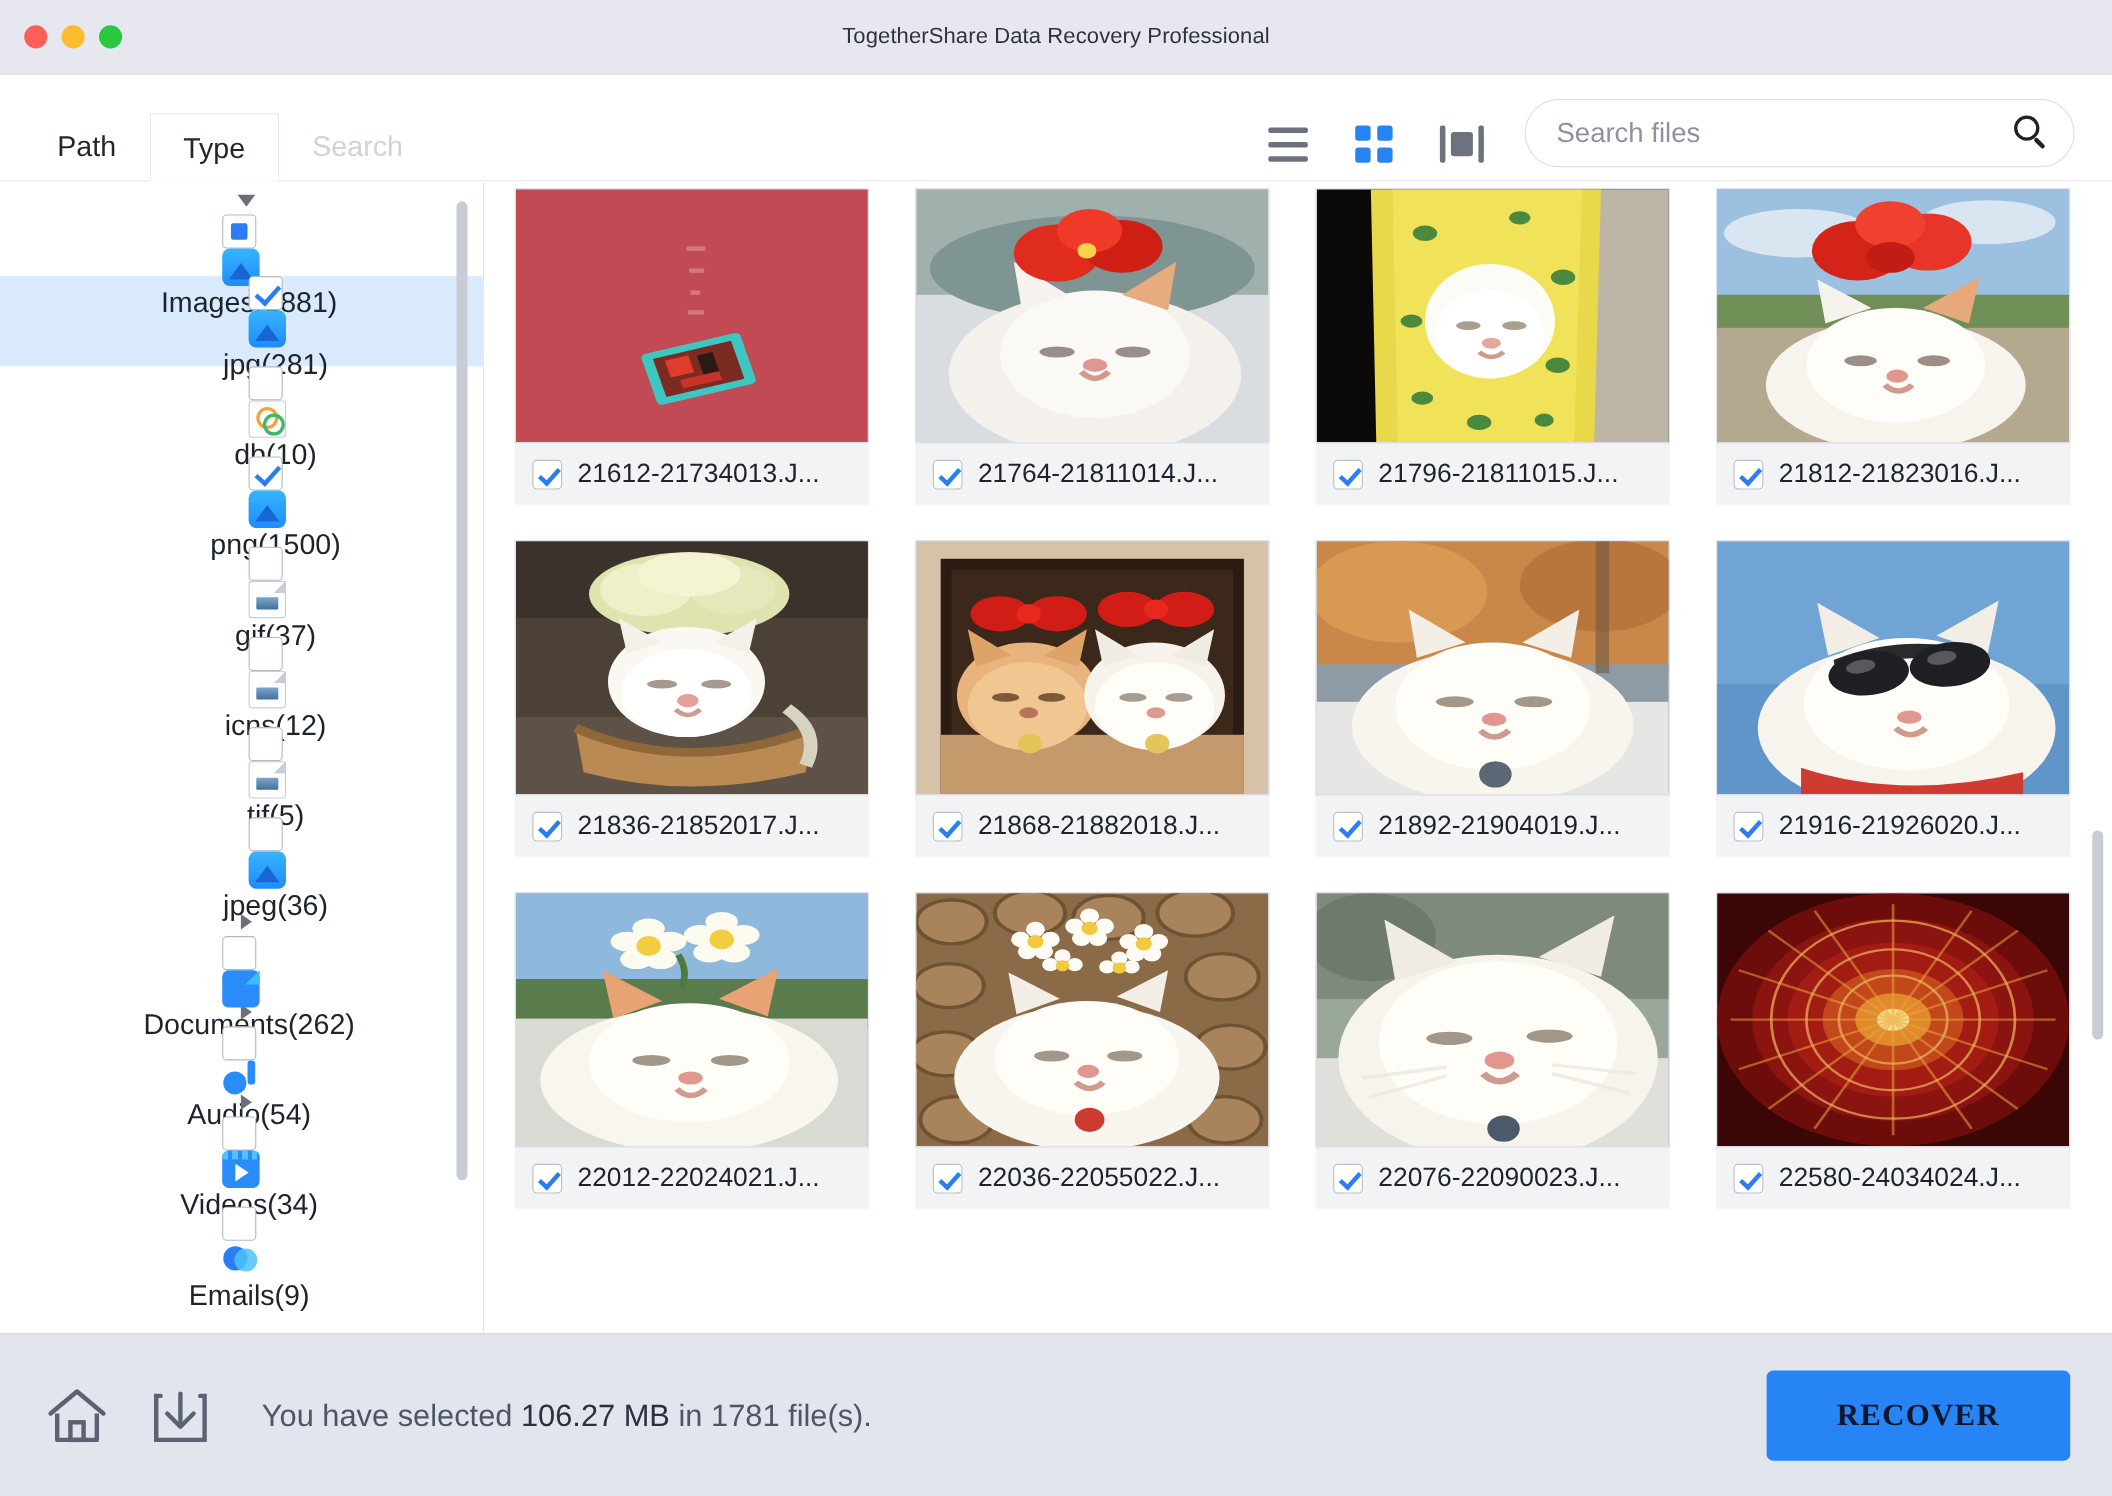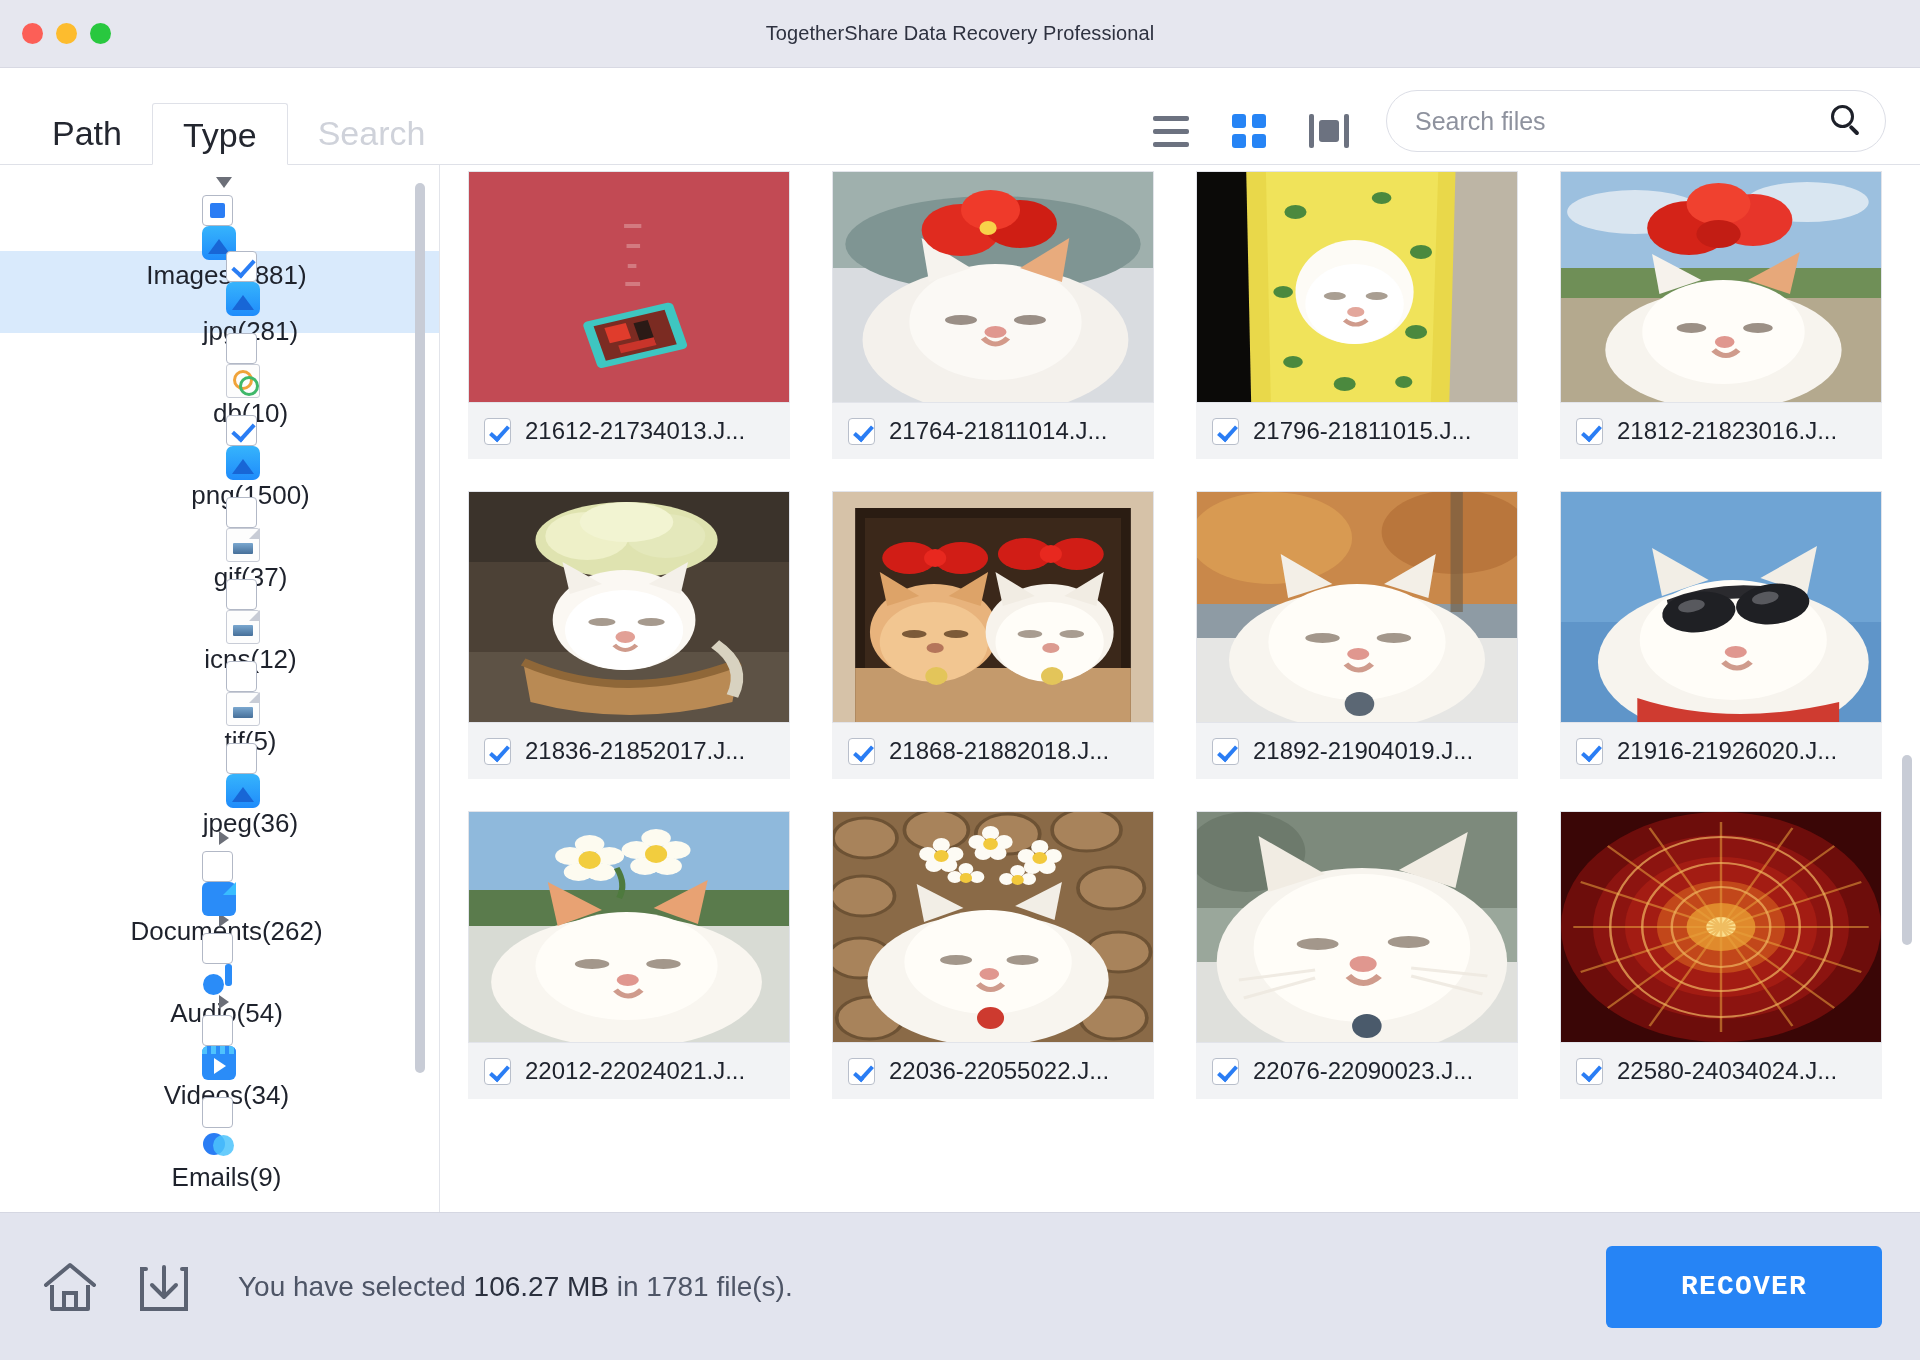--- a/index.html
+++ b/index.html
@@ -60,21 +60,21 @@
     position: relative;
     border-bottom: 1px solid #dfe1e8;
   }
   .tabs {
     display: flex;
     align-items: flex-end;
     height: 100%;
     padding-left: 22px;
   }
   .tab {
-    font-size: 34px;
+    font-size: 26px;
     color: #23262f;
     padding: 0 30px;
     height: 62px;
     line-height: 62px;
     background: transparent;
     border: none;
     cursor: default;
     font-family: "Liberation Sans", sans-serif;
   }
   .tab.active {
@@ -477,27 +477,27 @@
     font-size: 28px;
     color: #4e5566;
     white-space: nowrap;
   }
   .status-text b { color: #2b303e; font-weight: normal; }
   .spacer { flex: 1; }
   .recover-btn {
     width: 276px;
     height: 82px;
     background: #2684f5;
-    color: #ffffff;
+    color: #0f172a;
     border: none;
     border-radius: 6px;
     font-size: 28px;
     font-weight: bold;
     letter-spacing: 1.2px;
-    font-family: Liberation Mono, monospace;
+    font-family: Liberation Serif, serif;
     cursor: default;
   }
 </style>
 </head>
 <body>
 
 <div class="window">
 
   <div class="titlebar">
     <div class="traffic">

